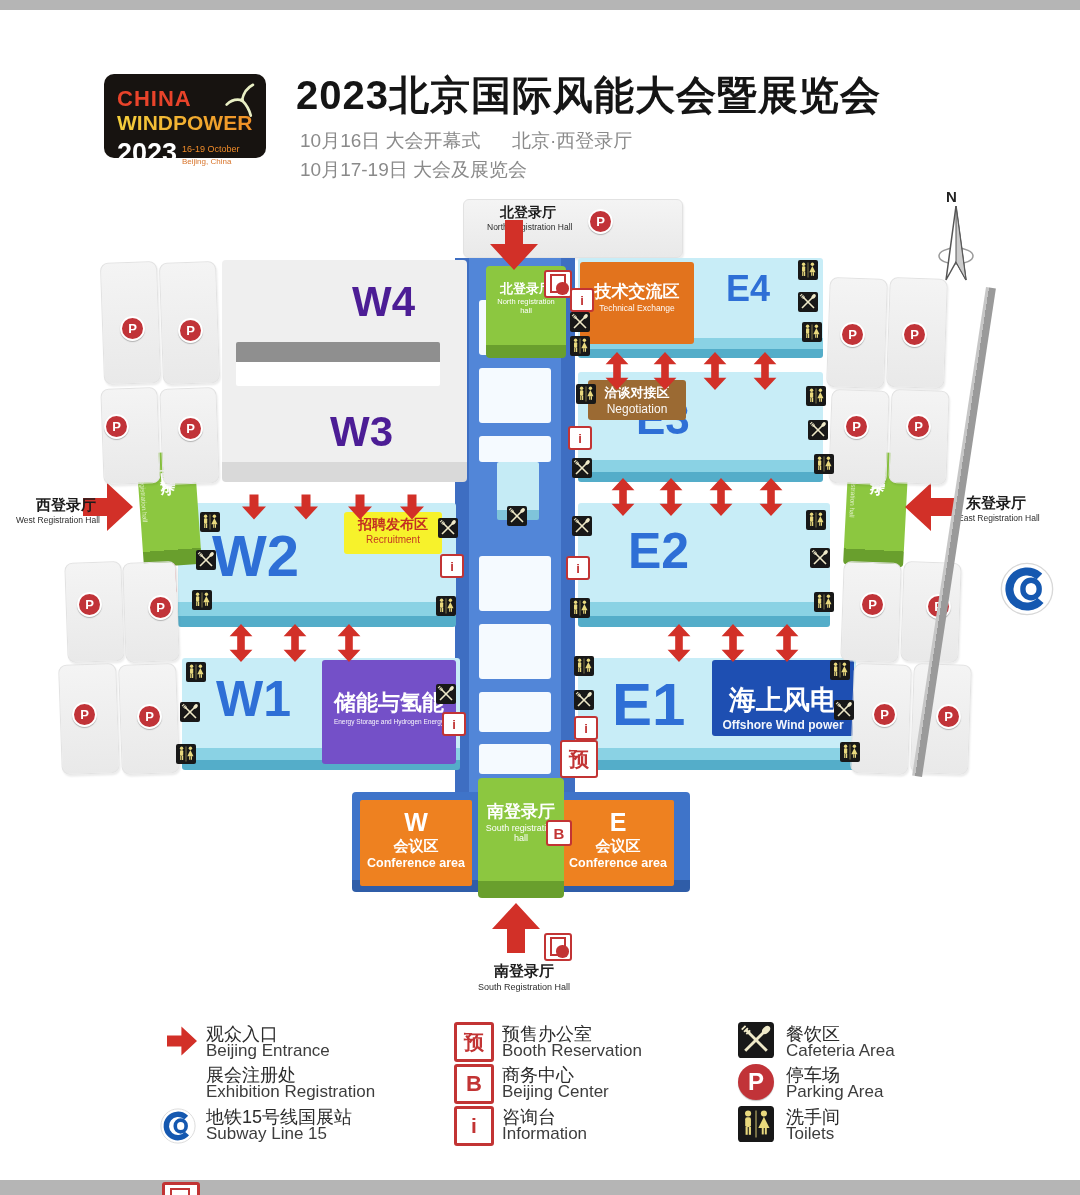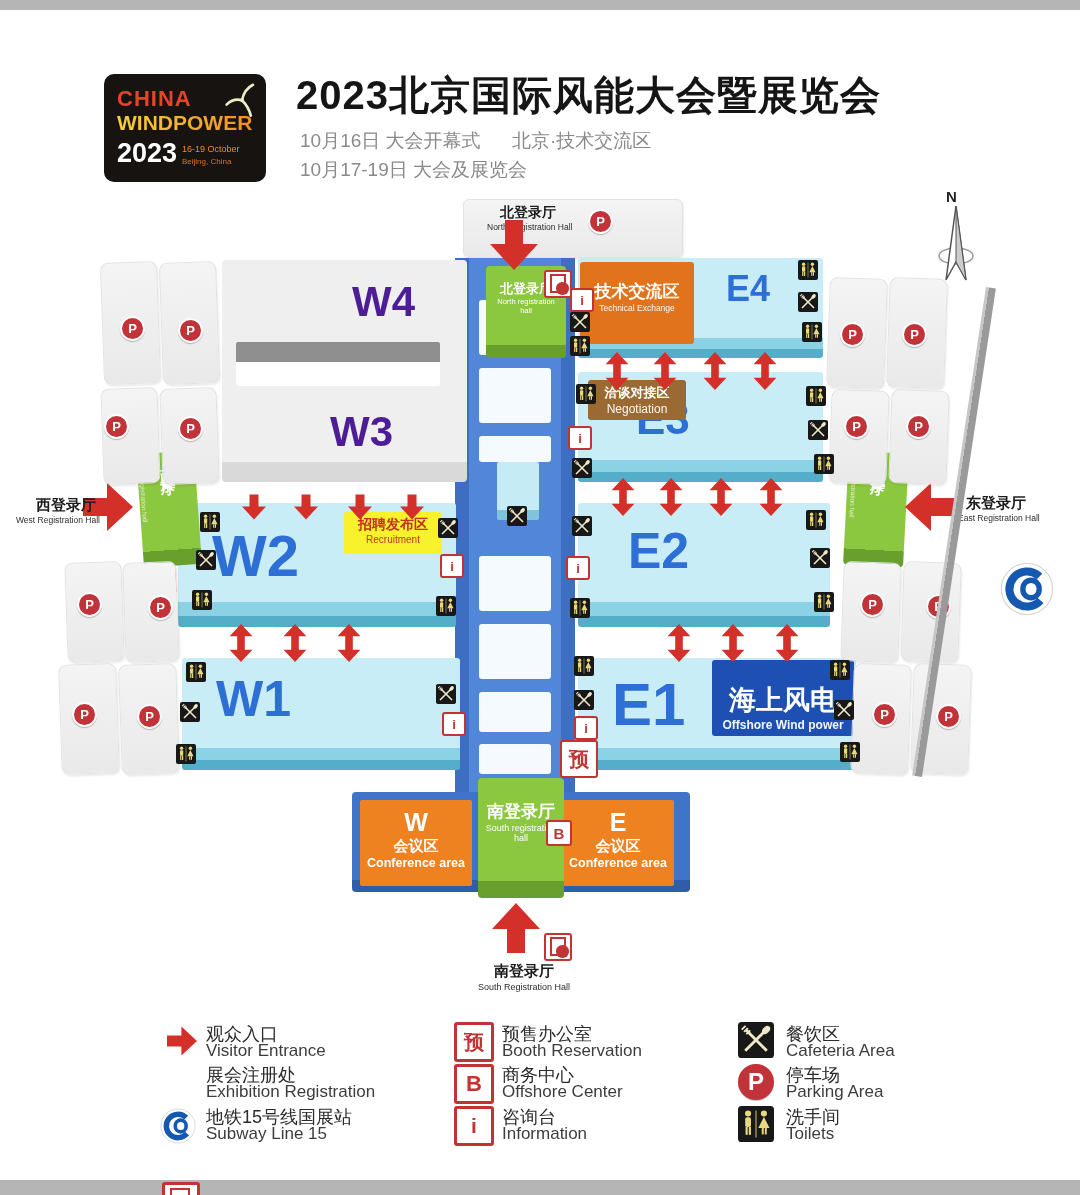--- a/index.html
+++ b/index.html
@@ -1,21 +1,21 @@
 <!DOCTYPE html>
 <html><head>
 <meta charset="utf-8">
 <style>
   html,body{margin:0;padding:0;background:#e8e8e8;}
   #stage{position:relative;width:1080px;height:1195px;background:#ffffff;overflow:hidden;
          font-family:"Liberation Sans","DejaVu Sans",sans-serif;}
   .abs{position:absolute;}
   .bar{left:0;width:1080px;background:#b5b5b5;}
   
-  #logo{left:104px;top:74px;width:162px;height:108px;background:#171310;border-radius:10px;}
+  #logo{left:104px;top:74px;width:162px;height:84px;background:#171310;border-radius:10px;}
   .lg-china{left:13px;top:12px;font-size:22px;font-weight:bold;color:#e8432a;letter-spacing:1px;}
   .lg-wind{left:13px;top:37px;font-size:21px;font-weight:bold;color:#f0a72b;
            background:linear-gradient(90deg,#f5d03c,#ef8f26);-webkit-background-clip:text;background-clip:text;color:transparent;}
   .lg-year{left:13px;top:64px;font-size:27px;font-weight:bold;color:#ffffff;}
   .lg-dates{left:78px;top:70px;font-size:9px;color:#ef8b2a;}
   .lg-city{left:78px;top:83px;font-size:8px;color:#d8742a;}
   #title{left:296px;top:68px;width:600px;font-size:40px;font-weight:bold;color:#151515;letter-spacing:1px;}
   .sched{font-size:19px;color:#8a8a8a;}
   
   .hall{background:linear-gradient(#c8edf7 0 80%,#8ad2e4 80% 91%,#54adc9 91% 100%);border-radius:3px;}
@@ -106,21 +106,21 @@
         <use href="#sym-turbine"></use>
       </svg>
   <div class="abs lg-china">CHINA</div>
   <div class="abs lg-wind">WINDPOWER</div>
   <div class="abs lg-year">2023</div>
   <div class="abs lg-dates">16-19 October</div>
   <div class="abs lg-city">Beijing, China</div>
 </div>
 <div class="abs" id="title">2023北京国际风能大会暨展览会</div>
 <div class="abs sched" style="left:300px;top:128px">10月16日  大会开幕式</div>
-<div class="abs sched" style="left:512px;top:128px">北京·技术交流区</div>
+<div class="abs sched" style="left:512px;top:128px">北京·西登录厅</div>
 <div class="abs sched" style="left:300px;top:157px">10月17-19日  大会及展览会</div>
 
 <div class="abs park" style="left:463px;top:199px;width:218px;height:57px;border-radius:6px"></div>
 <div class="abs lbl-zh" style="left:500px;top:204px;font-size:14px">北登录厅</div>
 <div class="abs lbl-en" style="left:487px;top:222px;font-size:8.5px">North Registration Hall</div>
 <div class="abs ic-p" style="left:588px;top:209px;width:21px;height:21px;font-size:13px">
       <span>P</span>
     </div>
 
 <div class="abs corr" style="left:455px;top:258px;width:120px;height:552px"></div>
@@ -157,20 +157,24 @@
 <div class="abs zone" style="left:344px;top:512px;width:98px;height:42px;background:#f7f22b;border-radius:3px">
   <div class="zc" style="margin-top:4px;font-size:14px;color:#c33021">招聘发布区</div>
   <div class="ze" style="font-size:10px;color:#c33021">Recruitment</div>
 </div>
 
 <div class="abs hall" style="left:578px;top:503px;width:252px;height:124px"></div>
 <div class="abs hl" style="left:628px;top:522px;font-size:50px">E2</div>
 
 <div class="abs hall" style="left:182px;top:658px;width:278px;height:112px"></div>
 <div class="abs hl" style="left:216px;top:670px;font-size:50px">W1</div>
+<div class="abs zone" style="left:322px;top:660px;width:134px;height:104px;background:#7450c8;border-radius:3px">
+  <div class="zc" style="margin-top:28px;font-size:22px">储能与氢能</div>
+  <div class="ze" style="font-size:6.5px">Energy Storage and Hydrogen Energy</div>
+</div>
 
 <div class="abs hall" style="left:578px;top:658px;width:278px;height:112px"></div>
 <div class="abs hl" style="left:612px;top:670px;font-size:60px">E1</div>
 <div class="abs zone" style="left:712px;top:660px;width:142px;height:76px;background:#1e4fb2;border-radius:3px">
   <div class="zc" style="margin-top:22px;font-size:27px">海上风电</div>
   <div class="ze" style="font-size:12px;font-weight:bold">Offshore Wind power</div>
 </div>
 
 <div class="abs" style="left:352px;top:792px;width:338px;height:100px;background:linear-gradient(#3f74c9 0 88%,#2f5da8 88% 100%);border-radius:4px"></div>
 <div class="abs zone" style="left:360px;top:800px;width:112px;height:86px;background:#ee8120;border-radius:2px">
@@ -480,21 +484,21 @@
 
 <div class="abs road" style="left:986px;top:287px;width:10px;height:494px;transform:rotate(8.6deg);transform-origin:top left"></div>
 <svg class="abs" style="left:1000px;top:562px;width:54px;height:54px">
       <use href="#sym-subway"></use>
     </svg>
 
 <svg class="abs" style="left:160px;top:1026px;width:44px;height:30px;transform:rotate(-90deg)">
       <use href="#sym-arr"></use>
     </svg>
 <div class="abs leg-zh" style="left:206px;top:1022px">观众入口</div>
-<div class="abs leg-en" style="left:206px;top:1041px">Visitor Entrance</div>
+<div class="abs leg-en" style="left:206px;top:1041px">Beijing Entrance</div>
 
 <div class="abs ic-reg" style="left:162px;top:1066px;width:32px;height:32px;border-width:3px"></div>
 <div class="abs leg-zh" style="left:206px;top:1063px">展会注册处</div>
 <div class="abs leg-en" style="left:206px;top:1082px">Exhibition Registration</div>
 
 <svg class="abs" style="left:160px;top:1108px;width:36px;height:36px">
       <use href="#sym-subway"></use>
     </svg>
 <div class="abs leg-zh" style="left:206px;top:1105px">地铁15号线国展站</div>
 <div class="abs leg-en" style="left:206px;top:1124px">Subway Line 15</div>
@@ -502,21 +506,21 @@
 <div class="abs ic-box" style="left:454px;top:1022px;width:34px;height:34px;border-width:3px;font-size:20px">
       <span>预</span>
     </div>
 <div class="abs leg-zh" style="left:502px;top:1022px">预售办公室</div>
 <div class="abs leg-en" style="left:502px;top:1041px">Booth Reservation</div>
 
 <div class="abs ic-box" style="left:454px;top:1064px;width:34px;height:34px;border-width:3px;font-size:22px">
       <span>B</span>
     </div>
 <div class="abs leg-zh" style="left:502px;top:1063px">商务中心</div>
-<div class="abs leg-en" style="left:502px;top:1082px">Offshore Center</div>
+<div class="abs leg-en" style="left:502px;top:1082px">Beijing Center</div>
 
 <div class="abs ic-box" style="left:454px;top:1106px;width:34px;height:34px;border-width:3px;font-size:21px">
       <span>i</span>
     </div>
 <div class="abs leg-zh" style="left:502px;top:1105px">咨询台</div>
 <div class="abs leg-en" style="left:502px;top:1124px">Information</div>
 
 <svg class="abs" style="left:738px;top:1022px;width:36px;height:36px">
       <use href="#sym-caf"></use>
     </svg>

